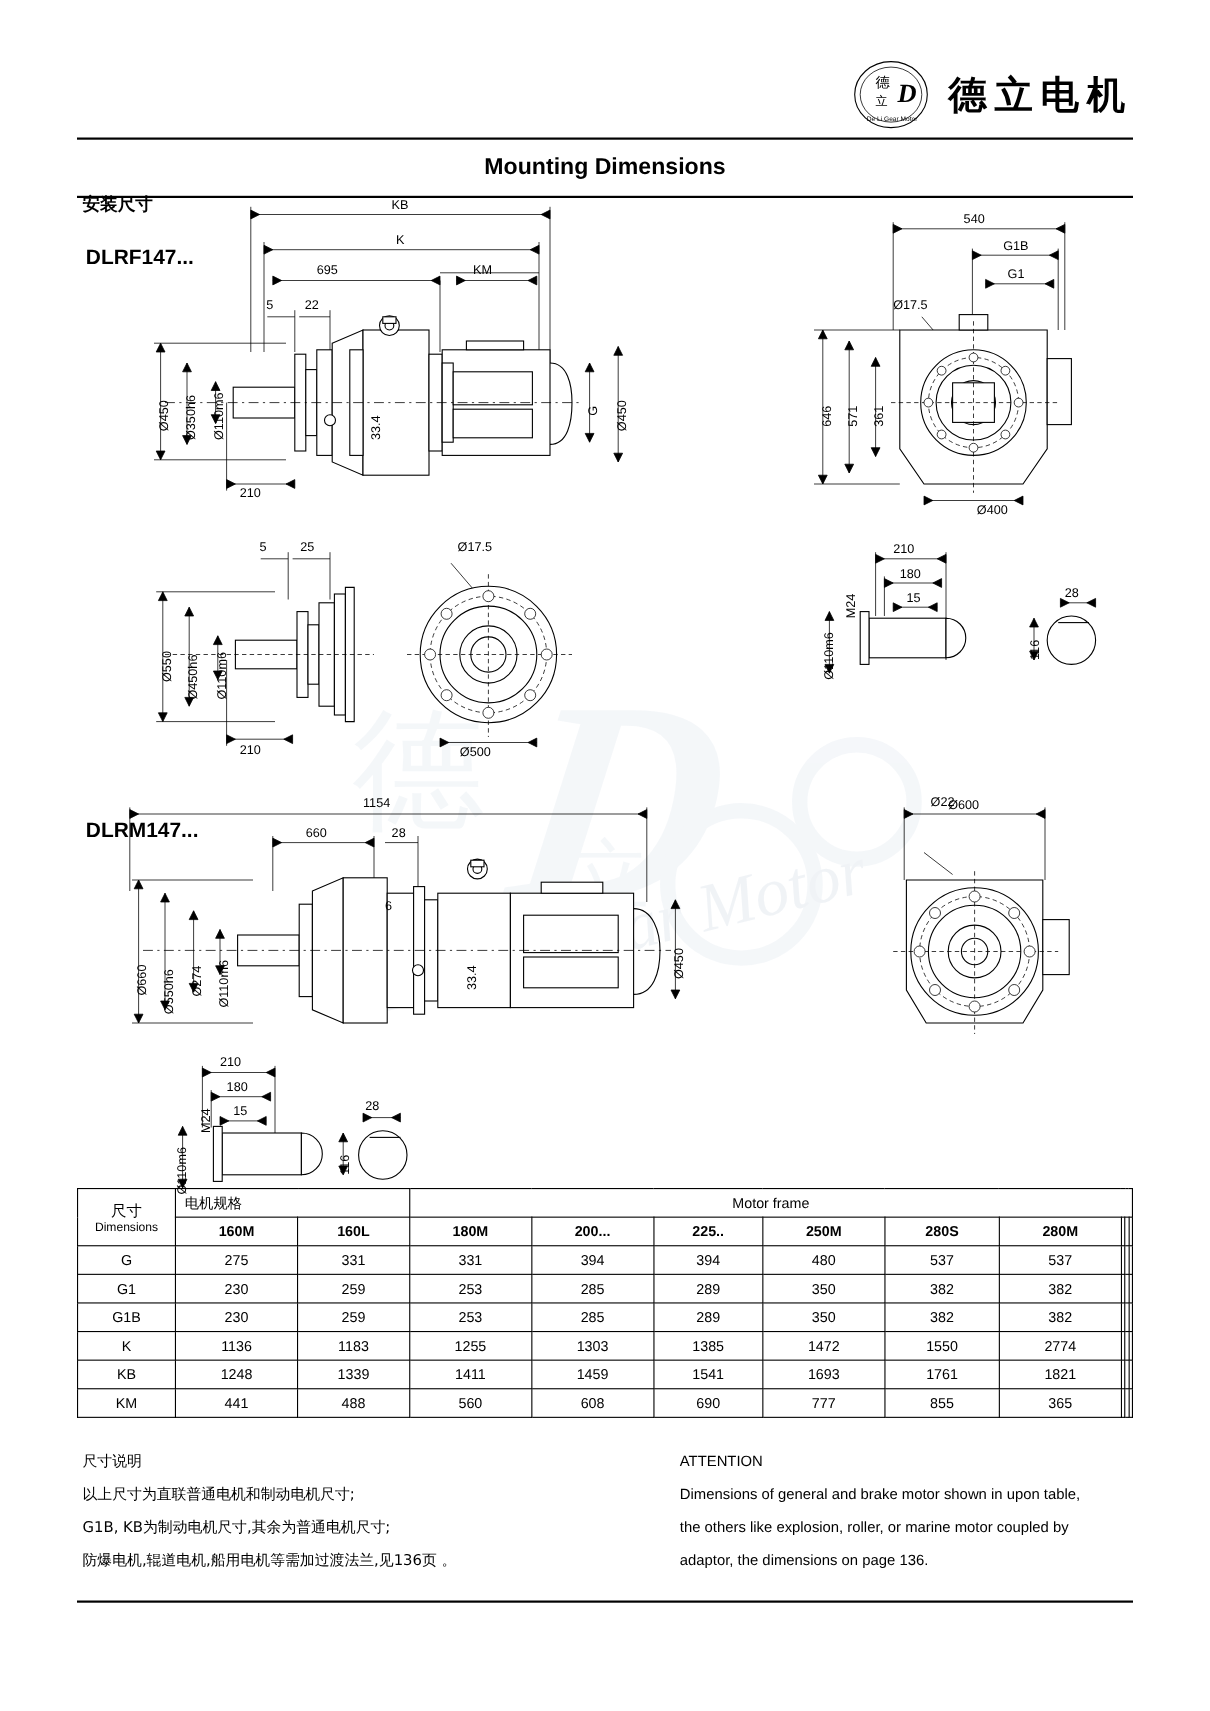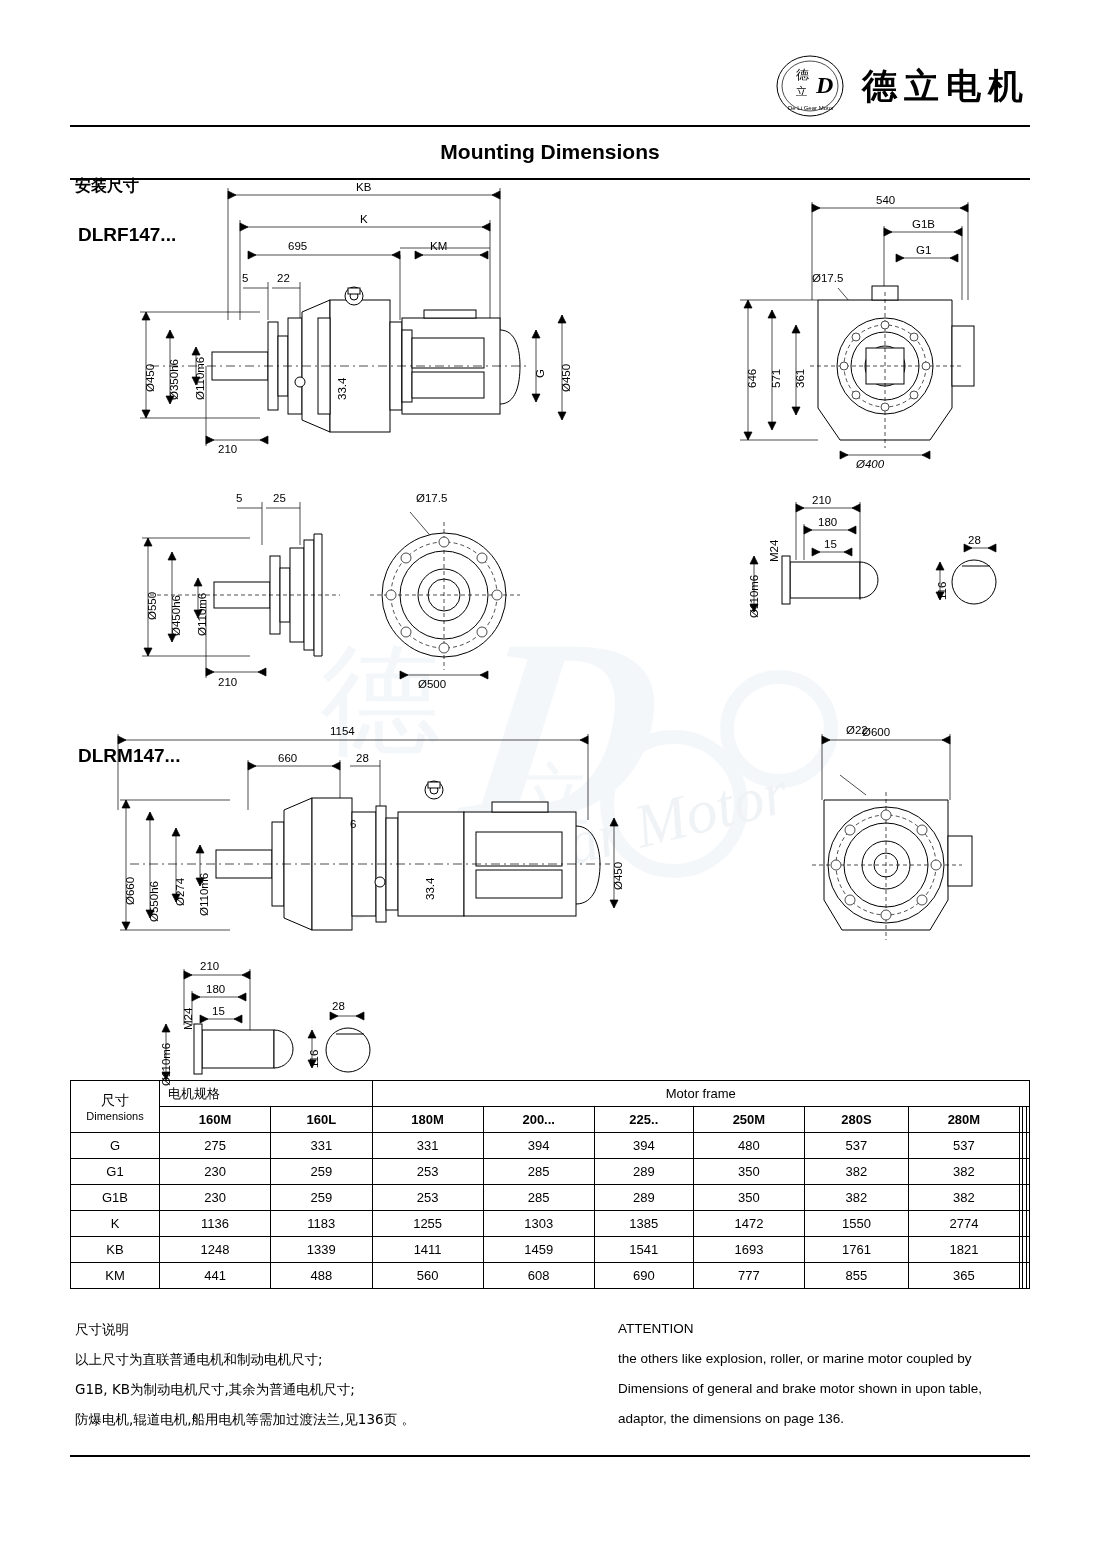--- a/index.html
+++ b/index.html
@@ -292,21 +292,21 @@
   <div class="lbl v" style="left:534px;top:378px;">G</div>
   <div class="lbl v" style="left:560px;top:392px;">Ø450</div>
 
   <div class="lbl" style="left:876px;top:194px;">540</div>
   <div class="lbl" style="left:912px;top:218px;">G1B</div>
   <div class="lbl" style="left:916px;top:244px;">G1</div>
   <div class="lbl" style="left:812px;top:272px;">Ø17.5</div>
   <div class="lbl v" style="left:746px;top:388px;">646</div>
   <div class="lbl v" style="left:770px;top:388px;">571</div>
   <div class="lbl v" style="left:794px;top:388px;">361</div>
-  <div class="lbl" style="left:856px;top:458px;font-style:italic;">Ø400</div>
+  <div class="lbl" style="left:888px;top:458px;">Ø400</div>
 
   <svg width="1100" height="1555">
     <g class="ln-t">
       <line x1="237" y1="508" x2="262" y2="508"></line>
       <line x1="266" y1="508" x2="300" y2="508"></line>
       <line x1="262" y1="502" x2="262" y2="545"></line>
       <line x1="300" y1="502" x2="300" y2="545"></line>
 
       <line x1="142" y1="538" x2="250" y2="538"></line>
       <line x1="142" y1="656" x2="250" y2="656"></line>
@@ -668,20 +668,20 @@
     </table>
 
   <div class="notes notes-cn">
     <div class="ttl">尺寸说明</div>
     <div>以上尺寸为直联普通电机和制动电机尺寸;</div>
     <div>G1B, KB为制动电机尺寸,其余为普通电机尺寸;</div>
     <div>防爆电机,辊道电机,船用电机等需加过渡法兰,见136页 。</div>
   </div>
   <div class="notes notes-en">
     <div class="ttl">ATTENTION</div>
+    <div>Dimensions of general and brake motor shown in upon table,</div>
     <div>the others like explosion, roller, or marine motor coupled by</div>
-    <div>Dimensions of general and brake motor shown in upon table,</div>
     <div>adaptor, the dimensions on page 136.</div>
   </div>
 
   <div class="rule rule-bottom"></div>
 
 </div>
 
 </body></html>

